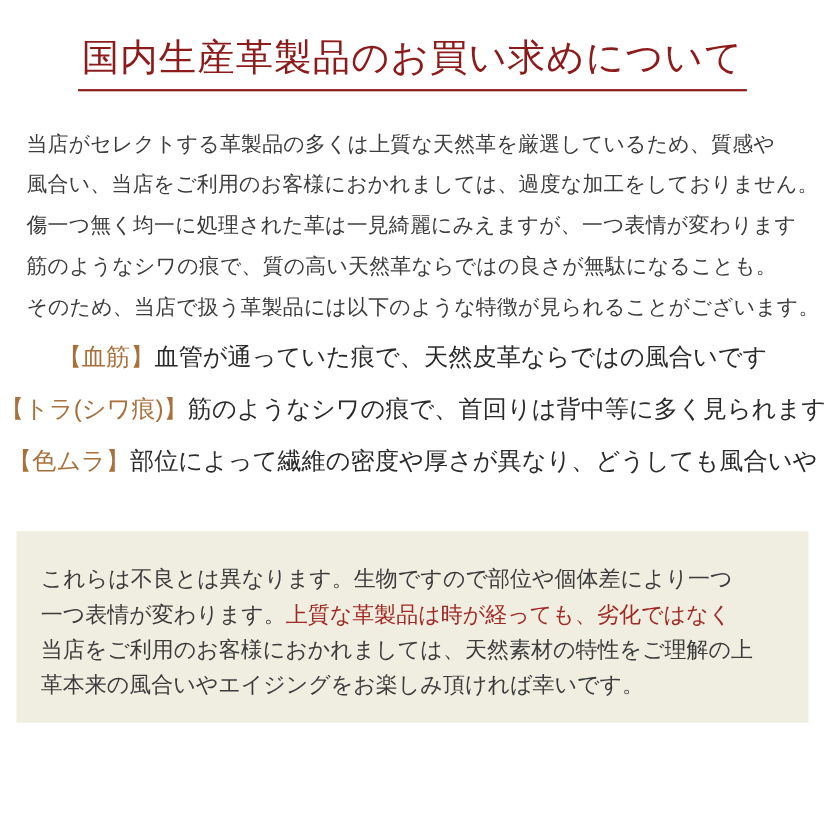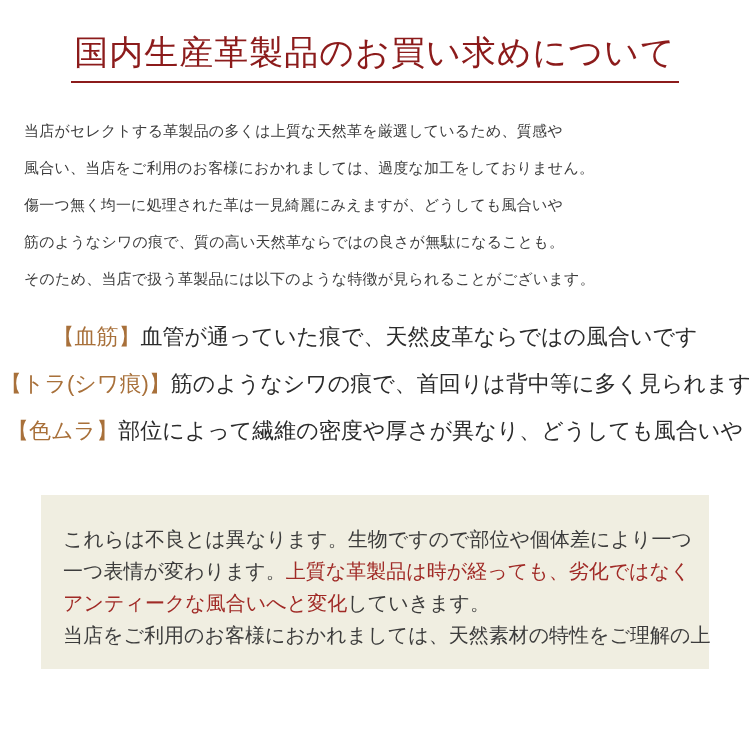--- a/index.html
+++ b/index.html
@@ -28,43 +28,43 @@
   .title-text{
     display:inline-block;
     border-bottom:2px solid currentColor;
     padding:0 3px 5px;
     letter-spacing:1px;
     white-space:nowrap;
   }
 
   .intro{
     margin:30px 24px 0;
-    font-size:15px;
+    font-size:19px;
     line-height:37px;
     color:var(--body-text);
     letter-spacing:0.2px;
   }
   .intro-line{white-space:nowrap;}
 
   .features{
-    margin-top:24px;
+    margin-top:12px;
     text-align:center;
     font-family:"Liberation Sans","DejaVu Sans",sans-serif;
     font-size:22px;
     color:#2b2b2b;
   }
   .feature-line{
     line-height:30px;
     margin-bottom:17px;
     white-space:nowrap;
   }
   .feature-term{color:var(--term-brown);}
 
   .note-box{
-    margin:49px 41px 0;
+    margin:49px 15px 0;
     background:var(--note-bg);
     padding:28px 22px 18px;
     font-size:20px;
     line-height:32px;
     color:var(--body-text);
     box-sizing:border-box;
   }
   .note-line{white-space:nowrap;}
   .note-accent{color:var(--note-red);}
 </style>
@@ -73,31 +73,31 @@
 
 <div class="page">
 
   <h1 class="title">
     <span class="title-text">国内生産革製品のお買い求めについて</span>
   </h1>
 
   <div class="intro" id="intro">
       <div class="intro-line">当店がセレクトする革製品の多くは上質な天然革を厳選しているため、質感や</div>
       <div class="intro-line">風合い、当店をご利用のお客様におかれましては、過度な加工をしておりません。</div>
-      <div class="intro-line">傷一つ無く均一に処理された革は一見綺麗にみえますが、どうしても風合いや</div>
+      <div class="intro-line">傷一つ無く均一に処理された革は一見綺麗にみえますが、一つ表情が変わります</div>
       <div class="intro-line">筋のようなシワの痕で、質の高い天然革ならではの良さが無駄になることも。</div>
       <div class="intro-line">そのため、当店で扱う革製品には以下のような特徴が見られることがございます。</div>
     </div>
 
   <div class="features" id="features">
       <div class="feature-line"><span class="feature-term">【血筋】</span><span class="feature-desc">血管が通っていた痕で、天然皮革ならではの風合いです</span></div>
       <div class="feature-line"><span class="feature-term">【トラ(シワ痕)】</span><span class="feature-desc">筋のようなシワの痕で、首回りは背中等に多く見られます</span></div>
       <div class="feature-line"><span class="feature-term">【色ムラ】</span><span class="feature-desc">部位によって繊維の密度や厚さが異なり、どうしても風合いや</span></div>
     </div>
 
   <div class="note-box" id="note">
       <div class="note-line"><span class="note-normal">これらは不良とは異なります。生物ですので部位や個体差により一つ</span></div>
       <div class="note-line"><span class="note-normal">一つ表情が変わります。</span><span class="note-accent">上質な革製品は時が経っても、劣化ではなく</span></div>
-      <div class="note-line"><span class="note-accent">アンティークな風合いへと変化</span><span class="note-normal">していきます。</span></div>
       <div class="note-line"><span class="note-normal">当店をご利用のお客様におかれましては、天然素材の特性をご理解の上</span></div>
+      <div class="note-line"><span class="note-normal">革本来の風合いやエイジングをお楽しみ頂ければ幸いです。</span></div>
     </div>
 
 </div>
 
 </body></html>

